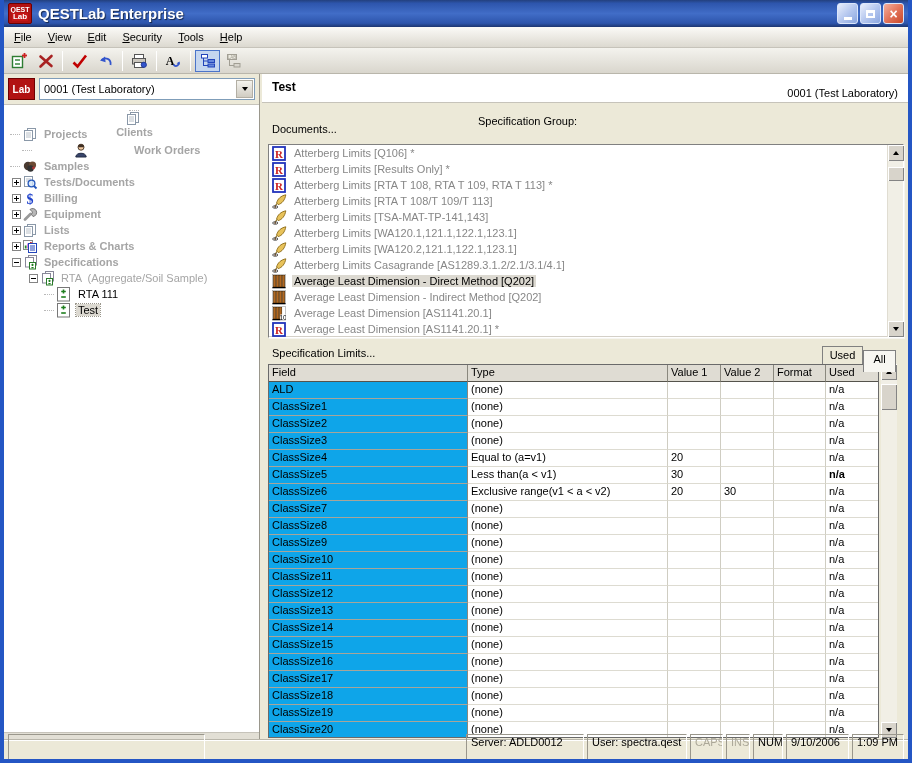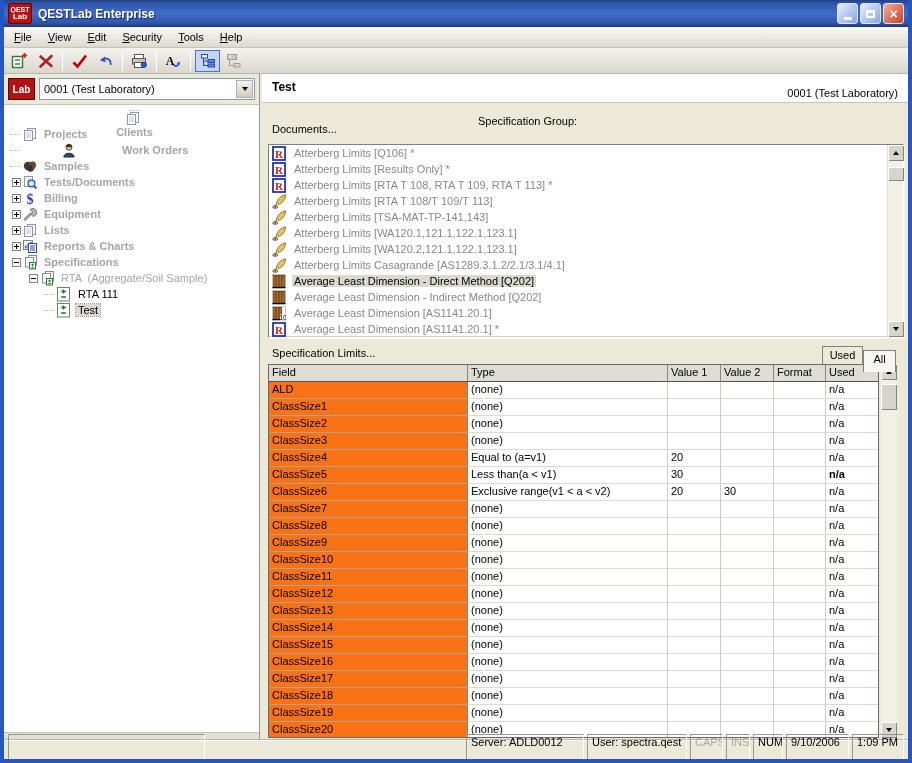--- a/index.html
+++ b/index.html
@@ -12,21 +12,21 @@
 
   
   .titlebar { position:absolute; left:0; top:0; width:904px; height:27px;
     background:linear-gradient(180deg,#23407e 0%,#2d55ac 12%,#40category 0;,#416dc7 50%,#2d55ac 86%,#1d3670 100%);
     background:linear-gradient(180deg,#23407e 0%,#2d55ac 12%,#416dc7 50%,#2d55ac 86%,#1d3670 100%);
     display:flex; align-items:center; padding:0 4px; }
   .applogo { width:24px; height:21px; background:#B11212; border:1px solid #6d0000; border-radius:2px;
     display:flex; flex-direction:column; align-items:center; justify-content:center; line-height:1; flex:none; }
   .applogo .l1 { font-size:7px; font-weight:bold; color:#fff; letter-spacing:0; }
   .applogo .l2 { font-size:8px; font-weight:bold; color:#fff; background:#C41616; padding:0 1px; }
-  .apptitle { color:#fff; font-weight:bold; font-size:12px; margin-left:6px; flex:1;
+  .apptitle { color:#fff; font-weight:bold; font-size:15px; margin-left:6px; flex:1;
     text-shadow:1px 1px 1px rgba(0,0,0,.6); }
   .winbtn { width:21px; height:21px; margin-left:2px; border:1px solid #dbe6fb; border-radius:3px;
     display:flex; align-items:center; justify-content:center; flex:none;
     background:linear-gradient(135deg,#e9effc 0%,#b6c8ef 50%,#8ba7e0 100%); }
   .winbtn.close { background:linear-gradient(135deg,#f6b09d 0%,#e3745a 50%,#c8482a 100%); }
   .glyph-min { width:8px; height:3px; background:#fff; margin-top:9px; }
   .glyph-max { width:9px; height:8px; border:2px solid #fff; border-top-width:3px; }
   .glyph-close { color:#fff; font-weight:bold; font-size:14px; line-height:1; }
 
   
@@ -100,21 +100,21 @@
   .limits-label { position:absolute; left:10px; top:273px; }
   .tab { position:absolute; border:1px solid #808080; border-bottom:none; text-align:center; padding-top:2px; }
   .tab.used { left:560px; top:272px; width:41px; height:18px; background:#ECE9D8; }
   .tab.all  { left:601px; top:276px; width:33px; height:22px; background:#F7F6F1; font-size:11px; z-index:2; }
 
   
   .grid { position:absolute; left:6px; top:290px; width:611px; height:374px; background:#fff;
     border:1px solid #6a6a6a; overflow:hidden; }
   .trow { display:flex; height:17px; }
   .tcell { padding:1px 3px 0 3px; overflow:hidden; white-space:nowrap; flex:none; }
-  .c-field { width:199px; background:#f97316; border-right:1px solid #8a887e; border-bottom:1px solid #a8a599; }
+  .c-field { width:199px; background:#0ea5e9; border-right:1px solid #8a887e; border-bottom:1px solid #a8a599; }
   .c-type  { width:200px; border-right:1px solid #cfcdc2; border-bottom:1px solid #dddbd1; }
   .c-v1, .c-v2 { width:53px; border-right:1px solid #cfcdc2; border-bottom:1px solid #dddbd1; }
   .c-fmt { width:52px; border-right:1px solid #cfcdc2; border-bottom:1px solid #dddbd1; }
   .c-used { width:52px; border-bottom:1px solid #dddbd1; }
   .thead .tcell { background:#dfdcd3; border-right:1px solid #8a887e; border-bottom:1px solid #55534c; }
   .thead .c-used { border-right:none; }
   .used-bold { font-weight:bold; }
   .grid-scroll { position:absolute; left:619px; top:290px; width:16px; height:374px; background:#f1efe6; }
 
   
@@ -233,21 +233,21 @@
         <div class="tree-row dim bold" style="padding-left: 6px; flex-direction: column;"><span class="stub dots"></span><span class="ticon"><svg width="16" height="15" viewBox="0 0 16 15">
               <rect x="5.5" y="1.5" width="8" height="10" fill="#fff" stroke="#8a98a8"></rect>
               <rect x="2.5" y="3.5" width="8" height="10" fill="#fff" stroke="#8a98a8"></rect>
               <path d="M4 6 H9 M4 8 H9 M4 10 H9" stroke="#b8c0c8"></path>
             </svg></span><span class="tree-label">Clients</span></div>
         <div class="tree-row dim bold" style="padding-left: 6px;"><span class="stub dots"></span><span class="ticon"><svg width="16" height="15" viewBox="0 0 16 15">
               <rect x="5.5" y="1.5" width="8" height="10" fill="#fff" stroke="#8a98a8"></rect>
               <rect x="2.5" y="3.5" width="8" height="10" fill="#fff" stroke="#8a98a8"></rect>
               <path d="M4 6 H9 M4 8 H9 M4 10 H9" stroke="#b8c0c8"></path>
             </svg></span><span class="tree-label">Projects</span></div>
-        <div class="tree-row dim bold" style="padding-left: 6px; gap: 39px;"><span class="stub dots"></span><span class="ticon"><svg width="16" height="15" viewBox="0 0 16 15">
+        <div class="tree-row dim bold" style="padding-left: 18px; gap: 39px;"><span class="stub dots"></span><span class="ticon"><svg width="16" height="15" viewBox="0 0 16 15">
               <circle cx="8" cy="4.2" r="3" fill="#f0c8a0" stroke="#554433"></circle>
               <path d="M8 1.2 a3 3 0 0 1 3 3 l-6 0 a3 3 0 0 1 3 -3 Z" fill="#403025"></path>
               <path d="M2.8 14 C2.8 9 13.2 9 13.2 14 Z" fill="#38456b" stroke="#222c44"></path>
             </svg></span><span class="tree-label">Work Orders</span></div>
         <div class="tree-row dim bold" style="padding-left: 6px;"><span class="stub dots"></span><span class="ticon"><svg width="16" height="15" viewBox="0 0 16 15">
               <circle cx="6" cy="7" r="4.2" fill="#4a3a30"></circle>
               <circle cx="10.5" cy="6" r="3.6" fill="#6b4a33"></circle>
               <circle cx="8.5" cy="9.5" r="3.2" fill="#333"></circle>
               <circle cx="11.5" cy="9" r="1.4" fill="#a33"></circle>
             </svg></span><span class="tree-label">Samples</span></div>

